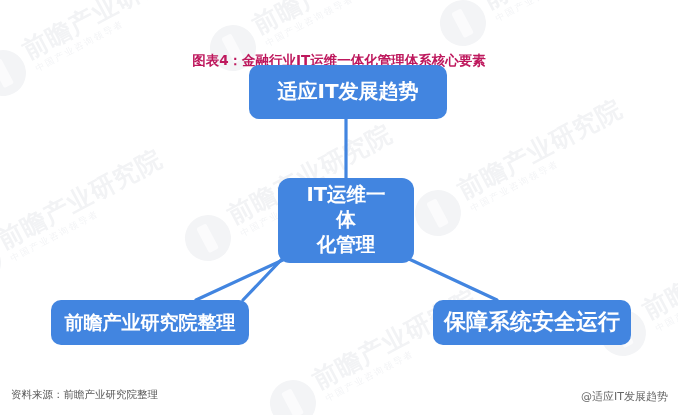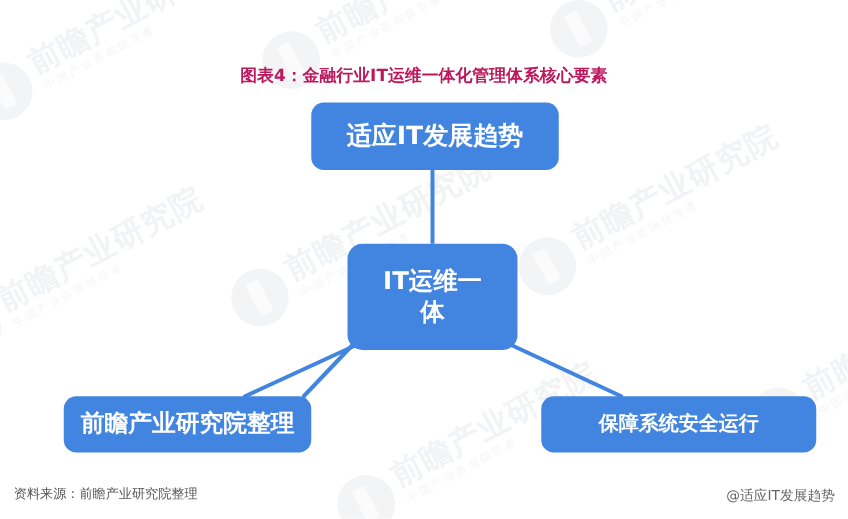--- a/index.html
+++ b/index.html
@@ -89,21 +89,20 @@
     margin-top: 36px;
   }
 
   
   #diagram {
     position: absolute;
     left: 0;
     top: 0;
     width: 678px;
     height: 380px;
-    margin-top: 17px;
   }
   #connector-svg {
     position: absolute;
     left: 0; top: 0;
     width: 678px;
     height: 380px;
   }
 
   .node {
     position: absolute;
@@ -138,23 +137,23 @@
   #node-left {
     left: 51px;
     top: 300px;
     width: 198px;
     height: 45px;
     font-size: 19px;
   }
   #node-right {
     left: 433px;
     top: 300px;
-    width: 220px;
+    width: 198px;
     height: 45px;
-    font-size: 16px;
+    font-size: 22px;
   }
 
   
   #source-note {
     position: absolute;
     left: 11px;
     top: 388px;
     font-size: 10.5px;
     color: #555555;
     white-space: nowrap;
@@ -225,20 +224,21 @@
       <line x1="283" y1="258" x2="243" y2="300" stroke="#4285e0" stroke-width="3.2" stroke-linecap="round"></line>
       <line x1="285" y1="259" x2="196" y2="300" stroke="#4285e0" stroke-width="3.2" stroke-linecap="round"></line>
       <line x1="409" y1="259" x2="497" y2="300" stroke="#4285e0" stroke-width="3.2" stroke-linecap="round"></line>
     </svg>
 
     <div class="node" id="node-top">适应IT发展趋势</div>
 
     <div class="node" id="node-center">
       <span>
         <span>IT运维一体</span><br>
+        <span>化管理</span>
       </span>
     </div>
 
     <div class="node" id="node-left">前瞻产业研究院整理</div>
 
     <div class="node" id="node-right">保障系统安全运行</div>
   </div>
 
   <div id="source-note">资料来源：前瞻产业研究院整理</div>
   <div id="brand-note">@适应IT发展趋势</div>

